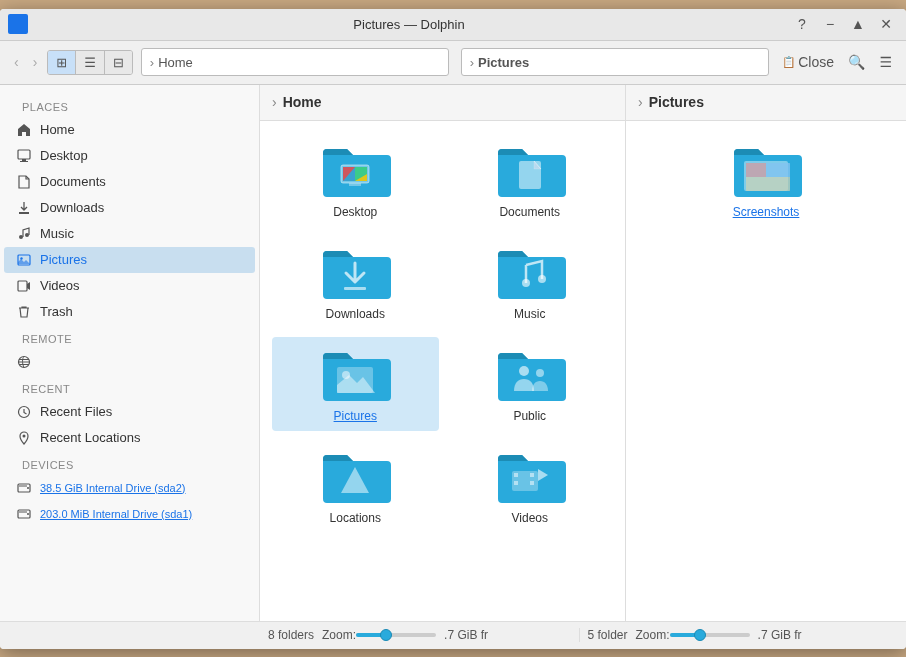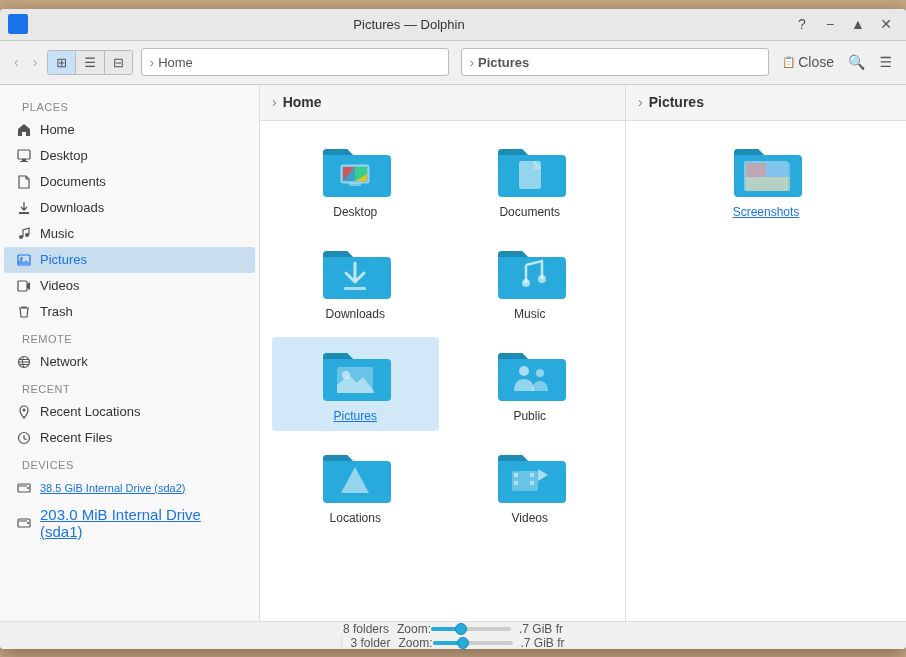--- a/index.html
+++ b/index.html
@@ -264,21 +264,20 @@
     .statusbar {
       height: 28px;
       background: #f0f0f0;
       border-top: 1px solid #ddd;
       display: flex;
       align-items: center;
       padding: 0 8px;
       font-size: 12px;
       color: #555;
       flex-shrink: 0;
-      flex-direction: column;
     }
     .statusbar-left {
       width: 260px;
       flex-shrink: 0;
     }
     .statusbar-panel {
       flex: 1;
       display: flex;
       align-items: center;
       gap: 8px;
@@ -451,43 +450,42 @@
 
       <div class="sidebar-section-label">Remote</div>
 
       <div class="sidebar-item">
         <div class="sidebar-icon">
           <svg width="14" height="14" viewBox="0 0 14 14">
               <circle cx="7" cy="7" r="5.5" fill="none" stroke="#555" stroke-width="1.2"></circle>
               <path d="M7 1.5c-2 2-2 7 0 11M1.5 7h11M2 4.5h10M2 9.5h10" stroke="#555" stroke-width="1" fill="none"></path>
             </svg>
         </div>
-        <span class="sidebar-item-text">Network</span>
       </div>
 
       <div class="sidebar-section-label">Recent</div>
+
+      <div class="sidebar-item">
+        <div class="sidebar-icon">
+          <svg width="14" height="14" viewBox="0 0 14 14">
+              <circle cx="7" cy="7" r="5.5" fill="none" stroke="#555" stroke-width="1.2"></circle>
+              <path d="M7 4v3.5l2.5 1.5" stroke="#555" stroke-width="1.2" fill="none"></path>
+            </svg>
+        </div>
+        <span class="sidebar-item-text">Recent Files</span>
+      </div>
 
       <div class="sidebar-item">
         <div class="sidebar-icon">
           <svg width="14" height="14" viewBox="0 0 14 14">
               <path d="M7 1C4.8 1 3 2.8 3 5c0 3.5 4 8 4 8s4-4.5 4-8c0-2.2-1.8-4-4-4z" fill="none" stroke="#555" stroke-width="1.2"></path>
               <circle cx="7" cy="5" r="1.5" fill="#555"></circle>
             </svg>
         </div>
         <span class="sidebar-item-text">Recent Locations</span>
-      </div>
-
-      <div class="sidebar-item">
-        <div class="sidebar-icon">
-          <svg width="14" height="14" viewBox="0 0 14 14">
-              <circle cx="7" cy="7" r="5.5" fill="none" stroke="#555" stroke-width="1.2"></circle>
-              <path d="M7 4v3.5l2.5 1.5" stroke="#555" stroke-width="1.2" fill="none"></path>
-            </svg>
-        </div>
-        <span class="sidebar-item-text">Recent Files</span>
       </div>
 
       <div class="sidebar-section-label">Devices</div>
 
       <div class="sidebar-item">
         <div class="sidebar-icon">
           <svg width="14" height="14" viewBox="0 0 14 14">
               <rect x="1" y="3" width="12" height="8" rx="1" fill="none" stroke="#555" stroke-width="1.2"></rect>
               <circle cx="11" cy="7" r="1" fill="#555"></circle>
               <path d="M2 5h8" stroke="#555" stroke-width="1"></path>
@@ -497,21 +495,21 @@
       </div>
 
       <div class="sidebar-item">
         <div class="sidebar-icon">
           <svg width="14" height="14" viewBox="0 0 14 14">
               <rect x="1" y="3" width="12" height="8" rx="1" fill="none" stroke="#555" stroke-width="1.2"></rect>
               <circle cx="11" cy="7" r="1" fill="#555"></circle>
               <path d="M2 5h8" stroke="#555" stroke-width="1"></path>
             </svg>
         </div>
-        <span class="sidebar-item-text device-item" style="font-size:15px;">203.0 MiB Internal Drive (sda1)</span>
+        <span class="sidebar-item-text device-item" style="font-size:11px;">203.0 MiB Internal Drive (sda1)</span>
       </div>
     </div>
 
     <div class="content-panels">
 
       <div class="panel">
         <div class="panel-header">
           <span class="panel-header-sep">›</span>
           <span class="panel-header-title">Home</span>
         </div>
@@ -677,21 +675,21 @@
       <div class="zoom-area">
         <span>Zoom:</span>
         <div class="zoom-track">
           <div class="zoom-fill"></div>
           <div class="zoom-thumb"></div>
         </div>
       </div>
       <span>.7 GiB fr</span>
     </div>
     <div class="statusbar-panel">
-      <span>3 folder</span>
+      <span>5 folder</span>
       <div class="zoom-area">
         <span>Zoom:</span>
         <div class="zoom-track">
           <div class="zoom-fill"></div>
           <div class="zoom-thumb"></div>
         </div>
       </div>
       <span>.7 GiB fr</span>
     </div>
   </div>

